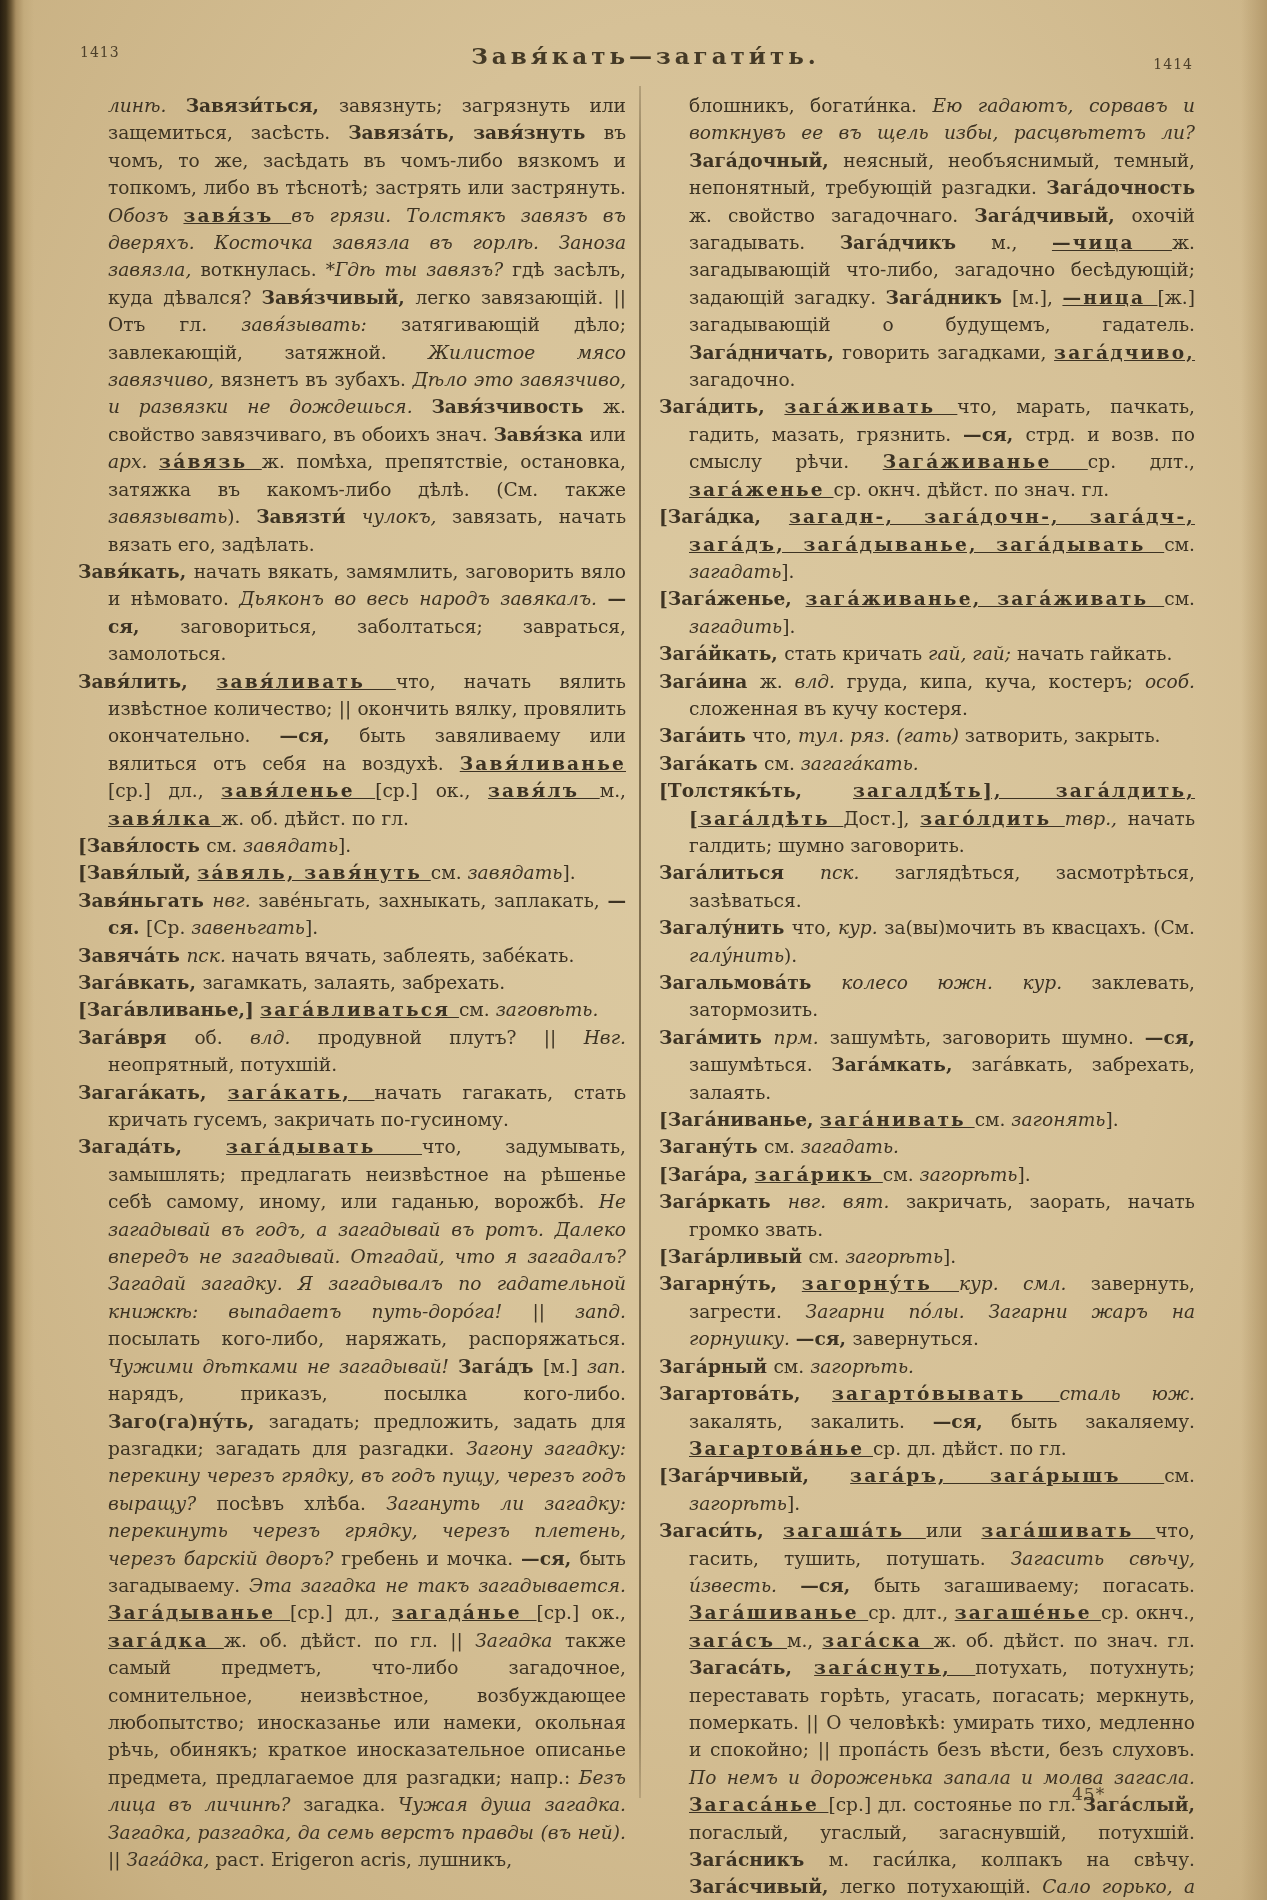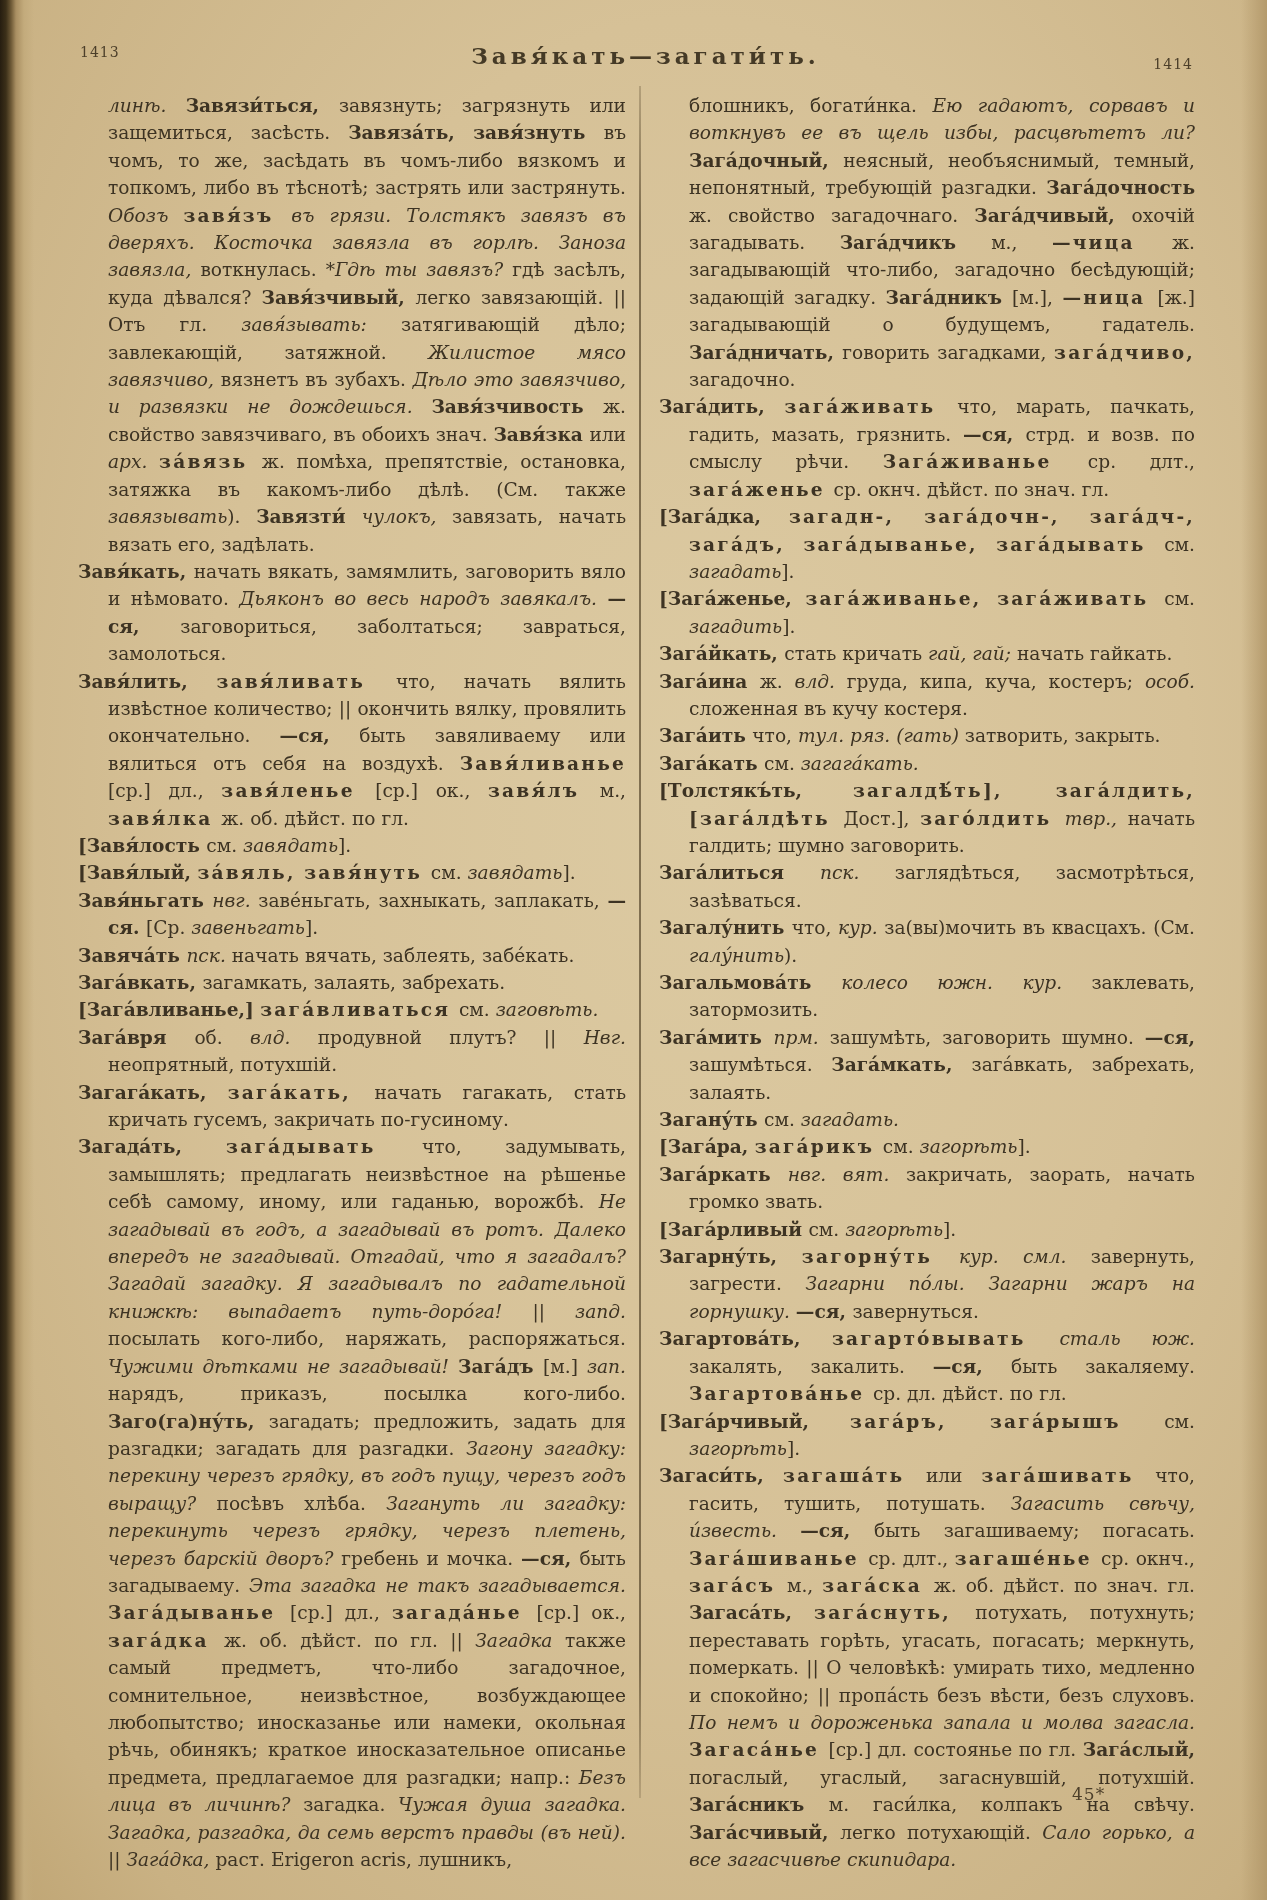--- a/index.html
+++ b/index.html
@@ -32,21 +32,21 @@
   .column.left{left:78px;width:548px;}
   .column.right{left:659px;width:536px;}
   .column-rule{
     position:absolute;left:639px;top:86px;width:1.5px;height:1712px;
     background:linear-gradient(180deg,rgba(72,57,32,.25),rgba(72,57,32,.62) 8%,rgba(72,57,32,.62) 92%,rgba(72,57,32,.2));
   }
   .entry{margin:0;padding-left:30px;text-indent:-30px;}
   .entry.cont{text-indent:0;}
   .run-n{}
   .run-b{font-weight:700;}
-  .run-sp{font-weight:700;letter-spacing:2.2px;}
+  .run-sp{font-weight:700;letter-spacing:2.2px;text-decoration:underline;}
   .run-i{font-style:italic;}
   .signature-mark{position:absolute;left:1072px;top:1784px;font-size:17px;color:#4c3f2a;letter-spacing:1px;}
 </style>
 </head>
 <body>
 
 <div class="left-edge"></div>
 <div class="right-edge"></div>
 
 <div class="page-num left">1413</div>
@@ -76,23 +76,25 @@
     <div class="entry"><span class="run-b">[Зага́женье, </span><span class="run-sp">зага́живанье, зага́живать </span><span class="run-n">см. </span><span class="run-i">загадить</span><span class="run-n">].</span></div>
     <div class="entry"><span class="run-b">Зага́йкать, </span><span class="run-n">стать кричать </span><span class="run-i">гай, гай; </span><span class="run-n">начать гайкать.</span></div>
     <div class="entry"><span class="run-b">Зага́ина </span><span class="run-n">ж. </span><span class="run-i">влд. </span><span class="run-n">груда, кипа, куча, костеръ; </span><span class="run-i">особ. </span><span class="run-n">сложенная въ кучу костеря.</span></div>
     <div class="entry"><span class="run-b">Зага́ить </span><span class="run-n">что, </span><span class="run-i">тул. ряз. (гать) </span><span class="run-n">затворить, закрыть.</span></div>
     <div class="entry"><span class="run-b">Зага́кать </span><span class="run-n">см. </span><span class="run-i">загага́кать.</span></div>
     <div class="entry"><span class="run-b">[Толстякъ́ть, </span><span class="run-sp">загалдѣ́ть], зага́лдить, [зага́лдѣть </span><span class="run-n">Дост.], </span><span class="run-sp">заго́лдить </span><span class="run-i">твр., </span><span class="run-n">начать галдить; шумно заговорить.</span></div>
     <div class="entry"><span class="run-b">Зага́литься </span><span class="run-i">пск. </span><span class="run-n">заглядѣться, засмотрѣться, зазѣваться.</span></div>
     <div class="entry"><span class="run-b">Загалу́нить </span><span class="run-n">что, </span><span class="run-i">кур. </span><span class="run-n">за(вы)мочить въ квасцахъ. (См. </span><span class="run-i">галу́нить</span><span class="run-n">).</span></div>
     <div class="entry"><span class="run-b">Загальмова́ть </span><span class="run-i">колесо южн. кур. </span><span class="run-n">заклевать, затормозить.</span></div>
     <div class="entry"><span class="run-b">Зага́мить </span><span class="run-i">прм. </span><span class="run-n">зашумѣть, заговорить шумно. </span><span class="run-b">—ся, </span><span class="run-n">зашумѣться. </span><span class="run-b">Зага́мкать, </span><span class="run-n">зага́вкать, забрехать, залаять.</span></div>
+    <div class="entry"><span class="run-b">[Зага́ниванье, </span><span class="run-sp">зага́нивать </span><span class="run-n">см. </span><span class="run-i">загонять</span><span class="run-n">].</span></div>
     <div class="entry"><span class="run-b">Загану́ть </span><span class="run-n">см. </span><span class="run-i">загадать.</span></div>
     <div class="entry"><span class="run-b">[Зага́ра, </span><span class="run-sp">зага́рикъ </span><span class="run-n">см. </span><span class="run-i">загорѣть</span><span class="run-n">].</span></div>
     <div class="entry"><span class="run-b">Зага́ркать </span><span class="run-i">нвг. вят. </span><span class="run-n">закричать, заорать, начать громко звать.</span></div>
     <div class="entry"><span class="run-b">[Зага́рливый </span><span class="run-n">см. </span><span class="run-i">загорѣть</span><span class="run-n">].</span></div>
     <div class="entry"><span class="run-b">Загарну́ть, </span><span class="run-sp">загорну́ть </span><span class="run-i">кур. смл. </span><span class="run-n">завернуть, загрести. </span><span class="run-i">Загарни по́лы. Загарни жаръ на горнушку. </span><span class="run-b">—ся, </span><span class="run-n">завернуться.</span></div>
+    <div class="entry"><span class="run-b">Зага́рный </span><span class="run-n">см. </span><span class="run-i">загорѣть.</span></div>
     <div class="entry"><span class="run-b">Загартова́ть, </span><span class="run-sp">загарто́вывать </span><span class="run-i">сталь юж. </span><span class="run-n">закалять, закалить. </span><span class="run-b">—ся, </span><span class="run-n">быть закаляему. </span><span class="run-sp">Загартова́нье </span><span class="run-n">ср. дл. дѣйст. по гл.</span></div>
     <div class="entry"><span class="run-b">[Зага́рчивый, </span><span class="run-sp">зага́ръ, зага́рышъ </span><span class="run-n">см. </span><span class="run-i">загорѣть</span><span class="run-n">].</span></div>
     <div class="entry"><span class="run-b">Загаси́ть, </span><span class="run-sp">загаша́ть </span><span class="run-n">или </span><span class="run-sp">зага́шивать </span><span class="run-n">что, гасить, тушить, потушать. </span><span class="run-i">Загасить свѣчу, и́звесть. </span><span class="run-b">—ся, </span><span class="run-n">быть загашиваему; погасать. </span><span class="run-sp">Зага́шиванье </span><span class="run-n">ср. длт., </span><span class="run-sp">загаше́нье </span><span class="run-n">ср. окнч., </span><span class="run-sp">зага́съ </span><span class="run-n">м., </span><span class="run-sp">зага́ска </span><span class="run-n">ж. об. дѣйст. по знач. гл. </span><span class="run-b">Загаса́ть, </span><span class="run-sp">зага́снуть, </span><span class="run-n">потухать, потухнуть; переставать горѣть, угасать, погасать; меркнуть, померкать. || О человѣкѣ: умирать тихо, медленно и спокойно; || пропа́сть безъ вѣсти, безъ слуховъ. </span><span class="run-i">По немъ и дороженька запала и молва загасла. </span><span class="run-sp">Загаса́нье </span><span class="run-n">[ср.] дл. состоянье по гл. </span><span class="run-b">Зага́слый, </span><span class="run-n">погаслый, угаслый, загаснувшій, потухшій. </span><span class="run-b">Зага́сникъ </span><span class="run-n">м. гаси́лка, колпакъ на свѣчу. </span><span class="run-b">Зага́счивый, </span><span class="run-n">легко потухающій. </span><span class="run-i">Сало горько, а все загасчивѣе скипидара.</span></div>
   </div>
 
 <div class="signature-mark">45*</div>
 
 </body></html>

